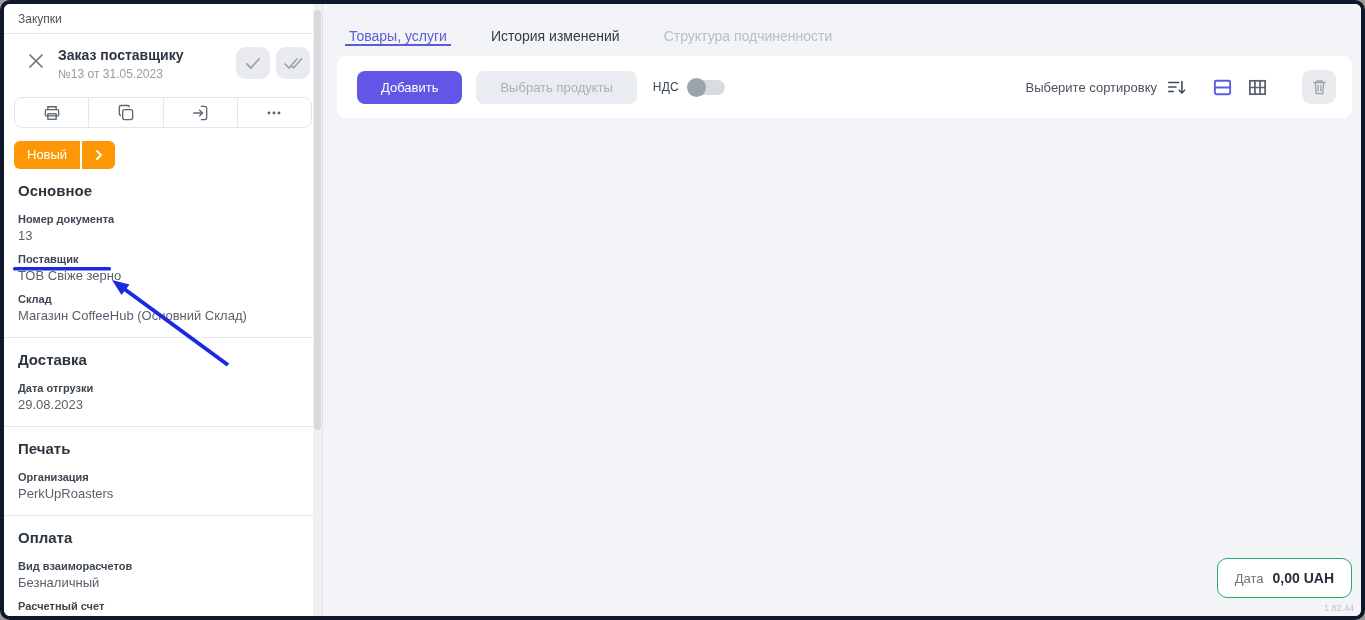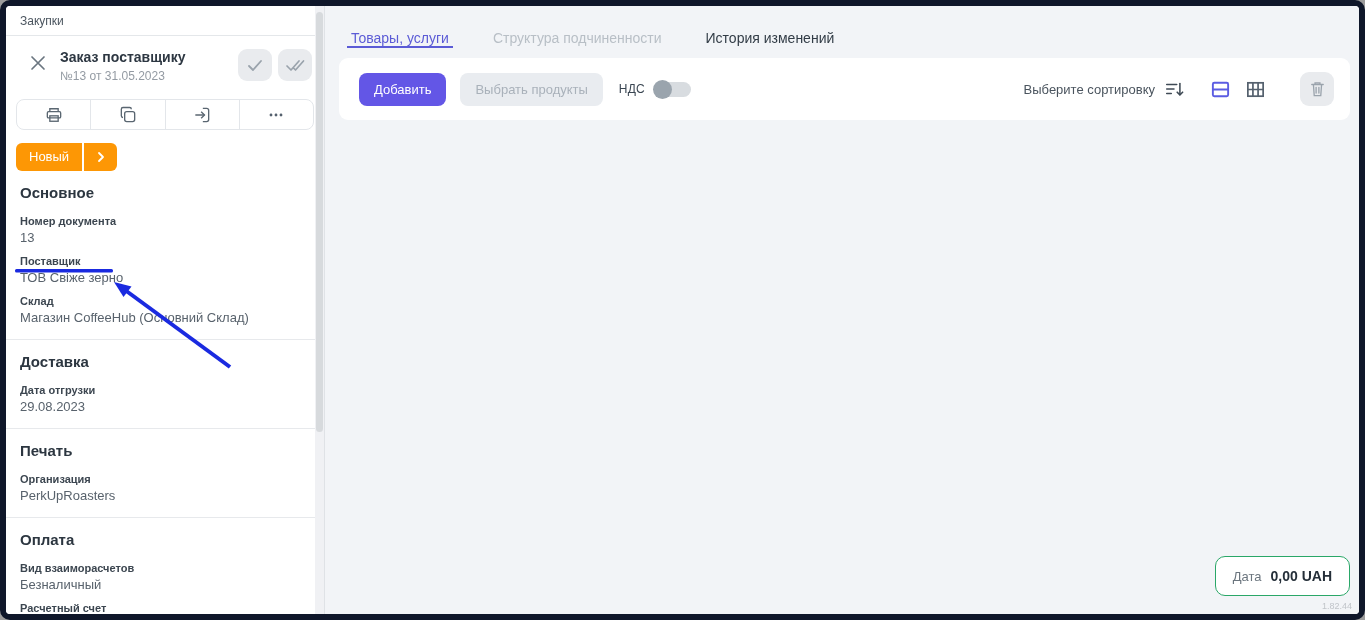--- a/index.html
+++ b/index.html
@@ -1,17 +1,17 @@
 <!DOCTYPE html>
 <html><head>
 <meta charset="utf-8">
 <style>
   * { margin:0; padding:0; box-sizing:border-box; }
   html,body { background:#9c9c9c; font-family:"Liberation Sans", sans-serif; }
-  .frame { width:1365px; height:620px; border:6px solid #0f172a; border-radius:10px;
+  .frame { width:1365px; height:620px; border:4px solid #0f172a; border-radius:10px;
            overflow:hidden; display:flex; background:#fff; position:relative; }
 
   
   .sidebar { width:319px; min-width:319px; background:#fff; border-right:1px solid #dfe2e6;
              position:relative; overflow:hidden; }
   .crumb { font-size:12px; color:#4a545e; padding:8px 14px 7px; border-bottom:1px solid #e4e7ea; }
   .doc-head { display:flex; align-items:flex-start; padding:13px 12px 10px 22px; }
   .close-x { width:20px; height:20px; margin-top:4px; cursor:pointer; color:#6b7680; }
   .doc-titles { margin-left:12px; flex:1; }
   .doc-title { font-size:14px; font-weight:700; color:#2d3742; }
@@ -36,21 +36,21 @@
 
   
   .main { flex:1; background:#f2f4f7; display:flex; flex-direction:column; position:relative; }
   .tabs { display:flex; gap:36px; padding-left:22px; height:42px; align-items:flex-end; }
   .tab { font-size:14px; display:flex; align-items:center; padding:4px 4px 0; cursor:pointer;
          border-bottom:2px solid transparent; color:#323c46; }
   .tab.active { color:#5b5bd6; border-bottom-color:#5b5bd6; font-weight:500; }
   .tab.disabled { color:#b8bfc6; cursor:default; }
   .toolbar-card { background:#fff; border-radius:9px; margin:10px 9px 0 14px; height:62px;
                   display:flex; align-items:center; padding:0 16px 0 20px; }
-  .btn { border:none; border-radius:8px; font-size:13px; padding:9px 15px; cursor:pointer; font-family:inherit; }
+  .btn { border:none; border-radius:8px; font-size:13px; padding:9px 24px; cursor:pointer; font-family:inherit; }
   .btn-primary { background:#6356e6; color:#fff; font-weight:500; }
   .btn-disabled { background:#e9ecf0; color:#a9b1ba; cursor:default; margin-left:14px; }
   .search-box { width:198px; height:34px; border:1px solid #d6dae0; border-radius:6px; background:#fff;
                 display:flex; align-items:center; padding:0 10px; margin-left:12px; cursor:text; }
   .search-ph { flex:1; font-size:13px; color:#a9b1ba; margin-left:8px; white-space:nowrap; overflow:hidden; }
   .vat-label { font-size:12px; color:#3a4652; margin-left:16px; letter-spacing:.2px; }
   .toggle { width:37px; height:15px; background:#d8dce0; border-radius:8px; margin-left:9px; position:relative; cursor:pointer; }
   .toggle-knob { position:absolute; left:-1px; top:-2px; width:19px; height:19px; border-radius:50%; background:#9aa4ad; }
   .spacer { flex:1; }
   .sort-wrap { display:flex; align-items:center; cursor:pointer; }
@@ -183,22 +183,22 @@
     </section>
 
     <div class="sb-scroll-track">
       <div class="sb-scroll-thumb"></div>
     </div>
   </aside>
 
   <div class="main">
     <nav class="tabs">
       <div class="tab active">Товары, услуги</div>
+      <div class="tab">История изменений</div>
       <div class="tab disabled">Структура подчиненности</div>
-      <div class="tab">История изменений</div>
     </nav>
 
     <div class="toolbar-card">
       <button class="btn btn-primary">Добавить</button>
       <button class="btn btn-disabled">Выбрать продукты</button>
 
 
       <span class="vat-label">НДС</span>
       <div class="toggle">
         <div class="toggle-knob"></div>

